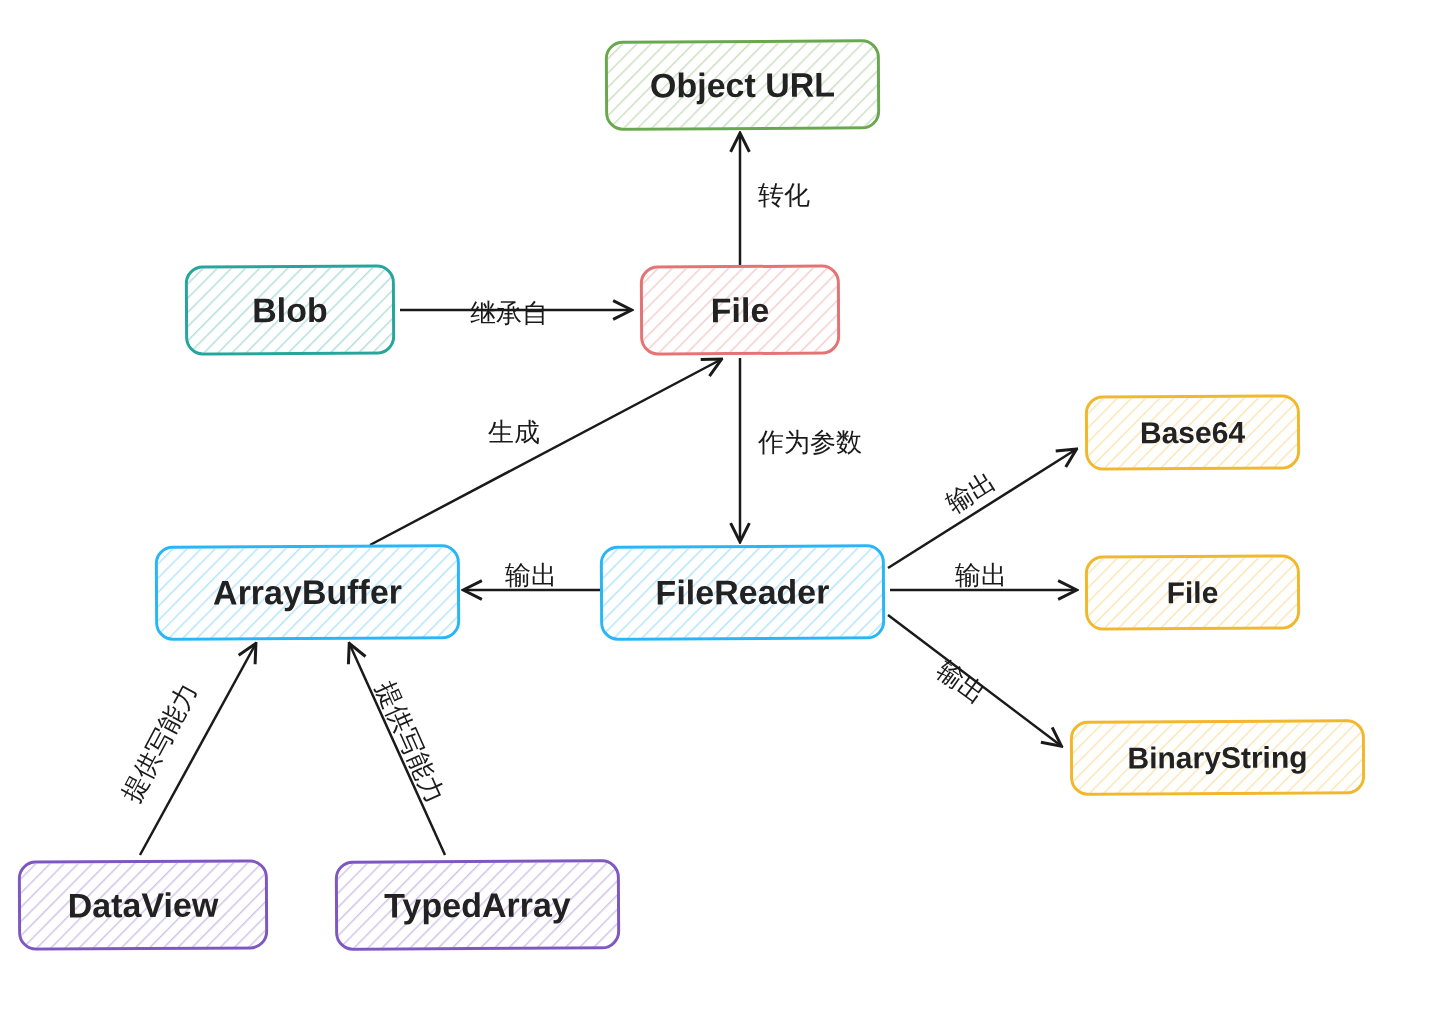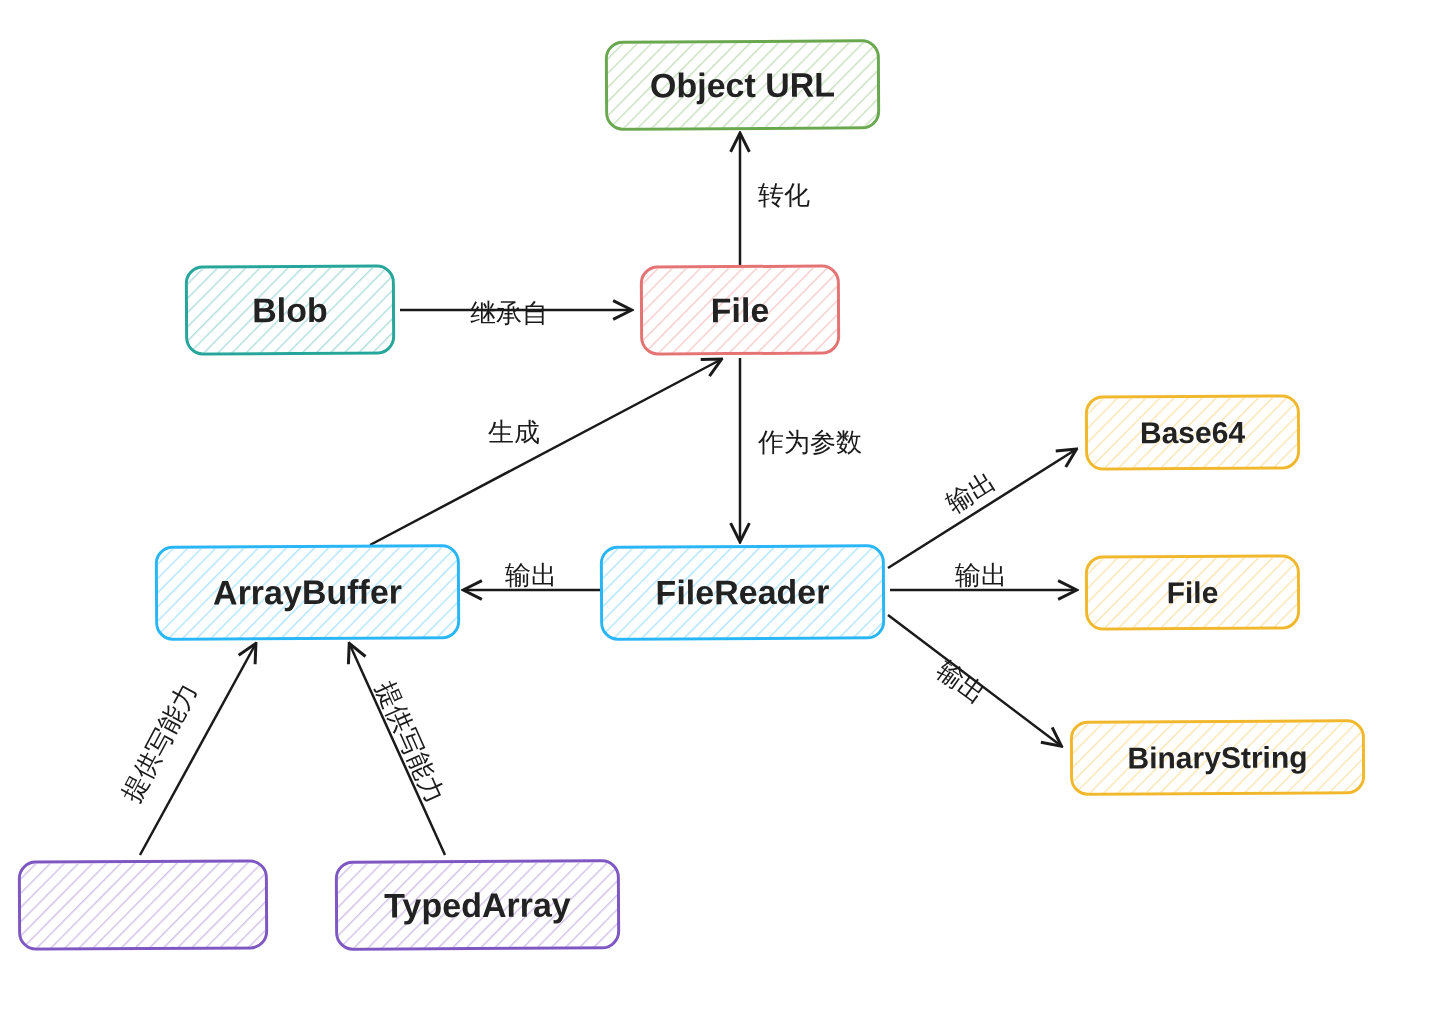--- a/index.html
+++ b/index.html
@@ -170,20 +170,21 @@
   <svg class="hatch">
         <rect width="100%" height="100%" fill="url(#h-yellow)"></rect>
       </svg>
   <div class="node-inner">BinaryString</div>
 </div>
 
 <div class="node" style="left:18px; top:860px; width:250px; height:90px; border-color:#7e57c2;">
   <svg class="hatch">
         <rect width="100%" height="100%" fill="url(#h-purple)"></rect>
       </svg>
+  <div class="node-inner">DataView</div>
 </div>
 
 <div class="node" style="left:335px; top:860px; width:285px; height:90px; border-color:#7e57c2;">
   <svg class="hatch">
         <rect width="100%" height="100%" fill="url(#h-purple)"></rect>
       </svg>
   <div class="node-inner">TypedArray</div>
 </div>
 
 <div class="edge-label" style="left:470px; top:296px;">继承自</div>

